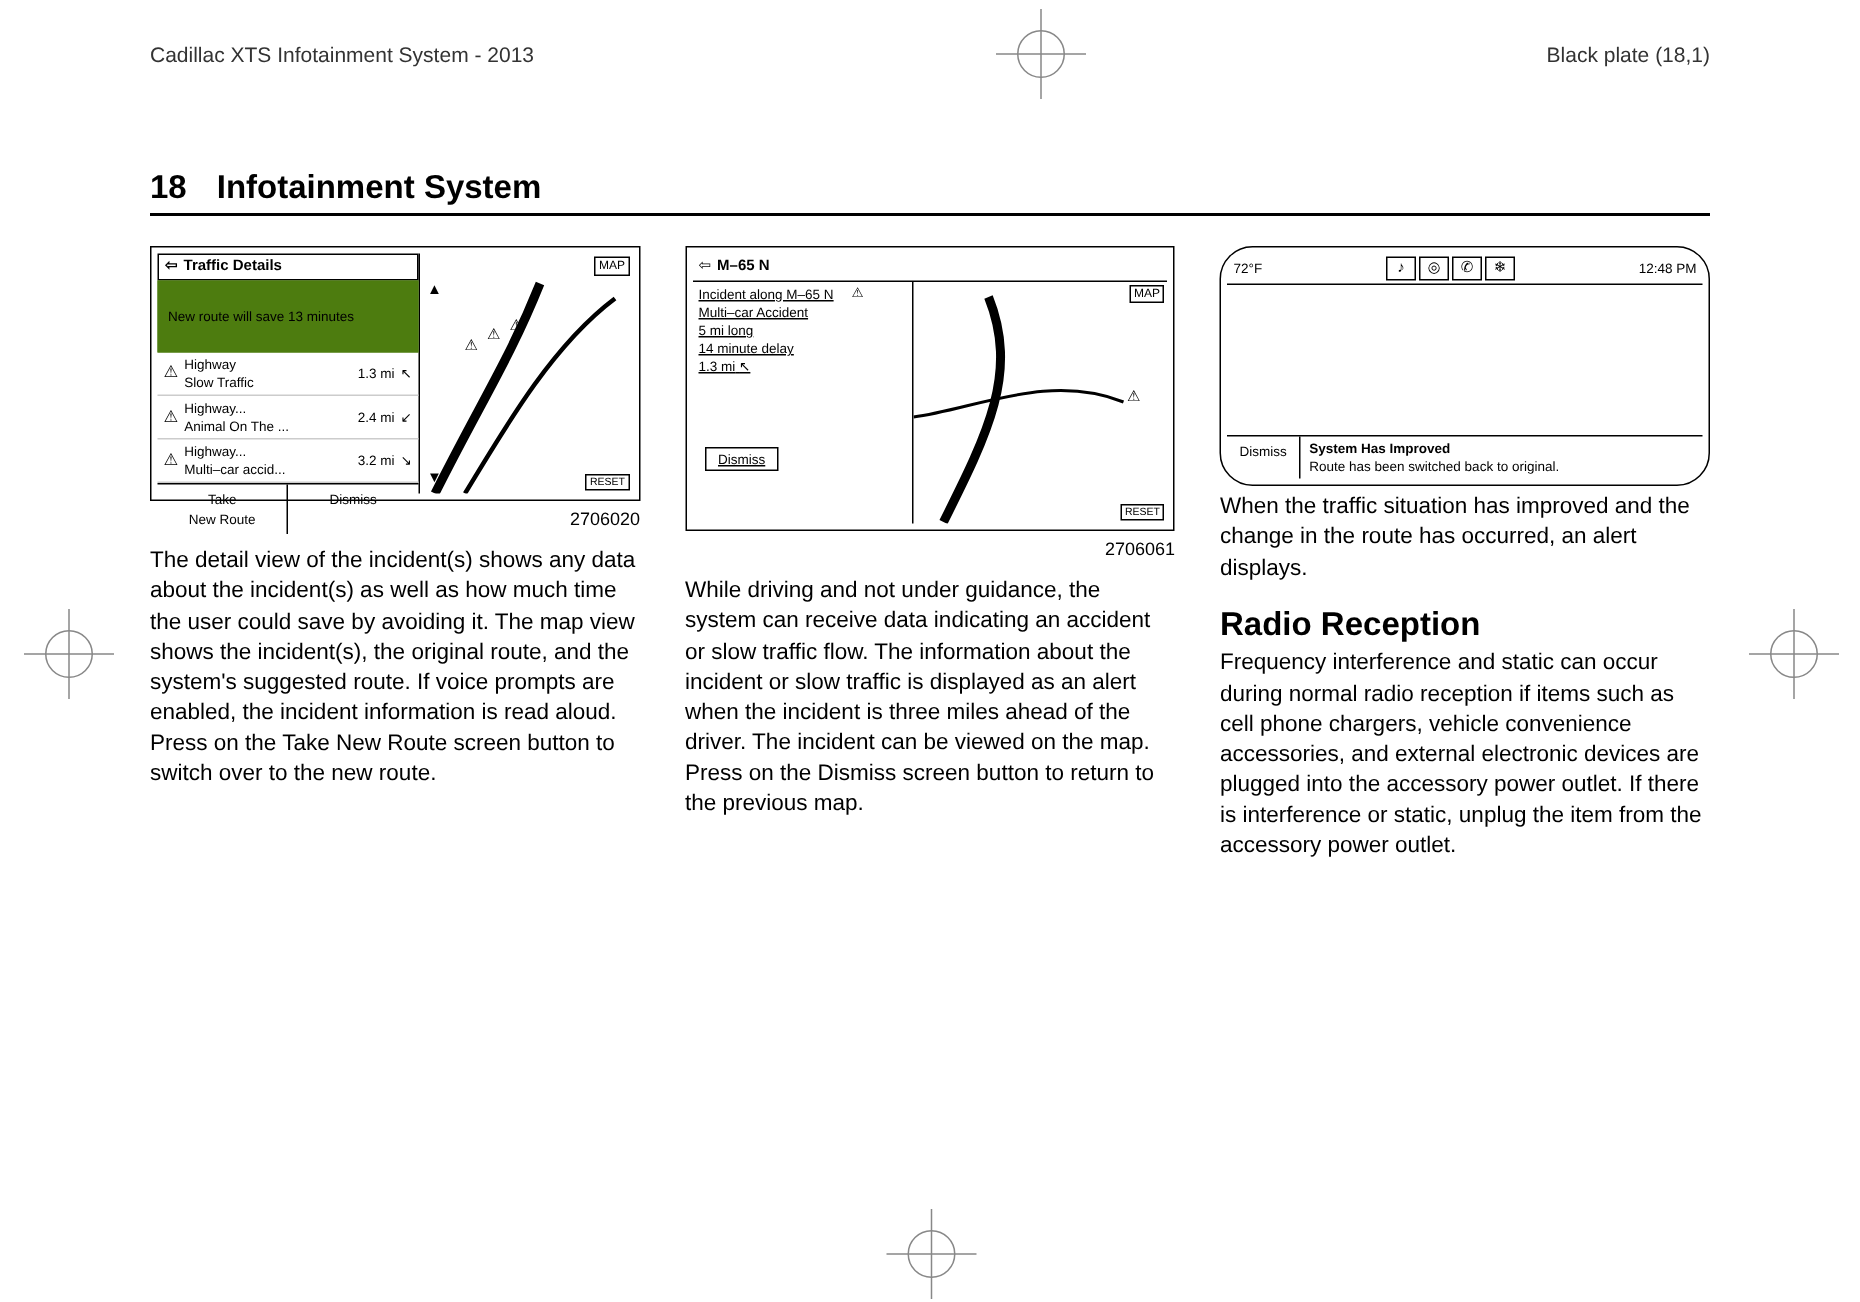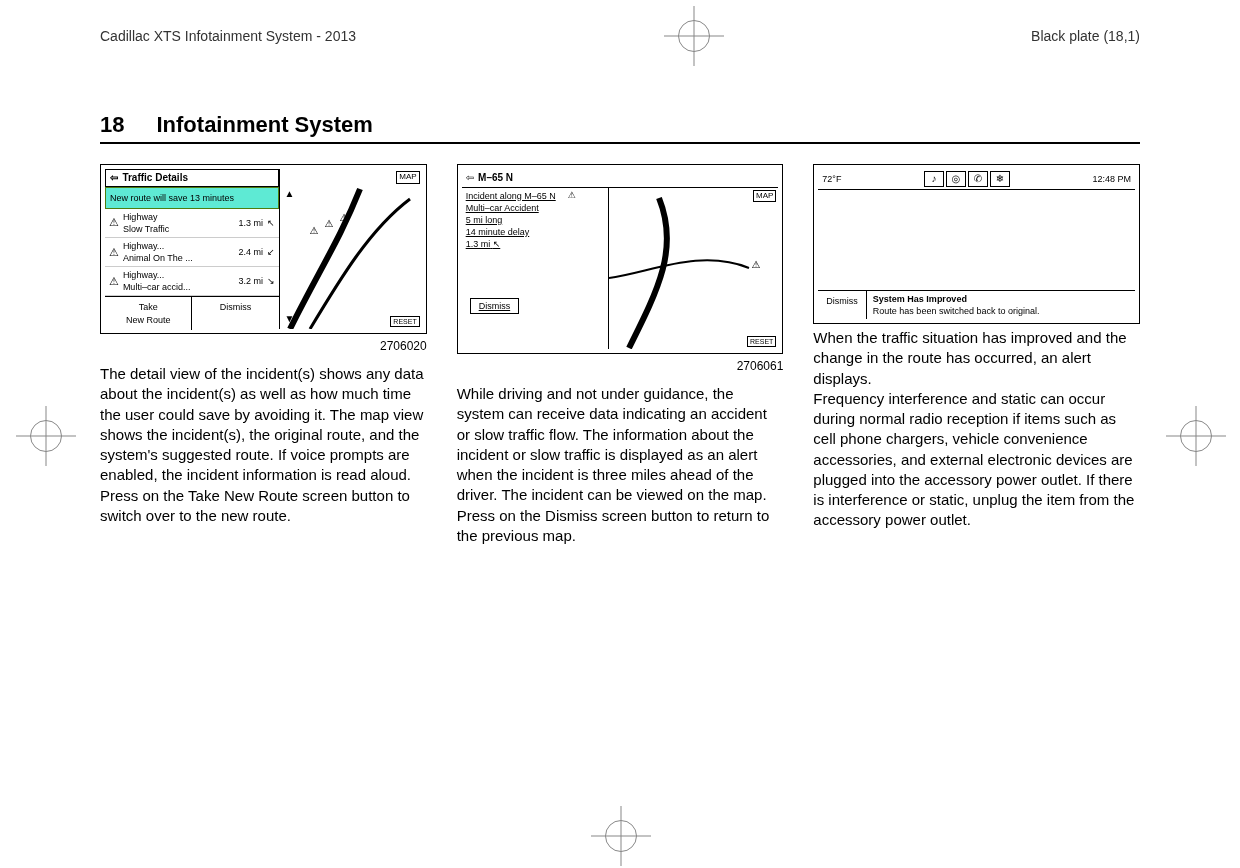--- a/index.html
+++ b/index.html
@@ -40,21 +40,21 @@
   }
   .crop-mark::before {
     left: 50%; top: -15px; width: 1px; height: 60px; transform: translateX(-50%);
   }
   .crop-mark::after {
     top: 50%; left: -15px; height: 1px; width: 60px; transform: translateY(-50%);
   }
   .page-num-title {
     display: flex;
     align-items: baseline;
-    gap: 32px;
+    gap: 20px;
     border-bottom: 2px solid #000;
     padding-bottom: 4px;
     margin-bottom: 20px;
   }
   .page-num {
     font-size: 22px;
     font-weight: bold;
   }
   .page-title {
     font-size: 22px;
@@ -94,37 +94,37 @@
   .meta {
     font-size: 11px;
     line-height: 1.2;
     margin-bottom: 8px;
   }
   
   .fig1 { height: 160px; display:flex; }
   .fig1-left { width: 55%; border-right: 1px solid #000; display:flex; flex-direction:column; }
   .fig1-right { width: 45%; position:relative; }
   .td-head { border:1px solid #000; padding:1px 4px; font-weight:bold; display:flex; align-items:center; gap:4px;}
-  .td-sub { border:1px solid #4d7c0f; padding:4px 4px; background:#5eead4; font-size:9px;}
+  .td-sub { border:3px solid #4d7c0f; padding:15px 4px; background:#4d7c0f; font-size:9px;}
   .td-row { display:flex; align-items:center; gap:4px; padding:2px 4px; border-bottom:1px solid #ccc; font-size:9px;}
   .td-row .tri { font-size:11px; }
   .td-foot { display:flex; border-top:1px solid #000;}
   .td-foot div { flex:1; text-align:center; font-size:9px; padding:4px 0; border-right:1px solid #000;}
   .td-foot div:last-child{border-right:none;}
   .map-badge { position:absolute; top:2px; right:2px; border:1px solid #000; font-size:8px; padding:0 2px;}
   .reset-badge { position:absolute; right:2px; bottom:2px; border:1px solid #000; font-size:7px; padding:0 2px;}
   
   .fig2 { height: 180px; display:flex; flex-direction:column;}
   .fig2-top { display:flex; height:100%; }
   .fig2-left { width:45%; padding:2px 4px; font-size:9px;text-decoration:underline;}
   .fig2-right { width:55%; border-left:1px solid #000; position:relative;}
   .fig2-head { display:flex; align-items:center; gap:4px; border-bottom:1px solid #000; padding:2px 4px;}
   .dismiss-btn { border:1px solid #000; padding:2px 8px; font-size:9px; margin:4px;}
   
-  .fig3 { height:150px; display:flex; flex-direction:column;}
+  .fig3 { height:150px; display:flex; flex-direction:column;border-radius:22px;}
   .fig3-bar { display:flex; justify-content:space-between; align-items:center; padding:2px 4px; border-bottom:1px solid #000; font-size:9px;}
   .icon-row { display:flex; gap:2px;}
   .icon-box { border:1px solid #000; width:18px; height:14px; display:flex; align-items:center; justify-content:center; font-size:10px;}
   .fig3-body { flex:1;}
   .fig3-foot { display:flex; border-top:1px solid #000; font-size:9px;}
   .fig3-foot .dbtn { border-right:1px solid #000; padding:4px 8px;}
   .fig3-foot .msg { padding:2px 6px;}
   
   .side-crop-left, .side-crop-right, .bottom-crop {
     position: absolute;
@@ -263,20 +263,21 @@
         <div class="fig3-body"></div>
         <div class="fig3-foot">
           <div class="dbtn">Dismiss</div>
           <div class="msg">
             <div style="font-weight:bold;">System Has Improved</div>
             <div>Route has been switched back to original.</div>
           </div>
         </div>
       </div>
       <div>When the traffic situation has improved and the change in the route has occurred, an alert displays.</div>
+      <div class="h2">Radio Reception</div>
       <div>Frequency interference and static can occur during normal radio reception if items such as cell phone chargers, vehicle convenience accessories, and external electronic devices are plugged into the accessory power outlet. If there is interference or static, unplug the item from the accessory power outlet.</div>
     </div>
 
   </div>
 </div>
 
 <div class="side-crop-left crop-mark"></div>
 <div class="side-crop-right crop-mark"></div>
 <div class="bottom-crop crop-mark"></div>
 

